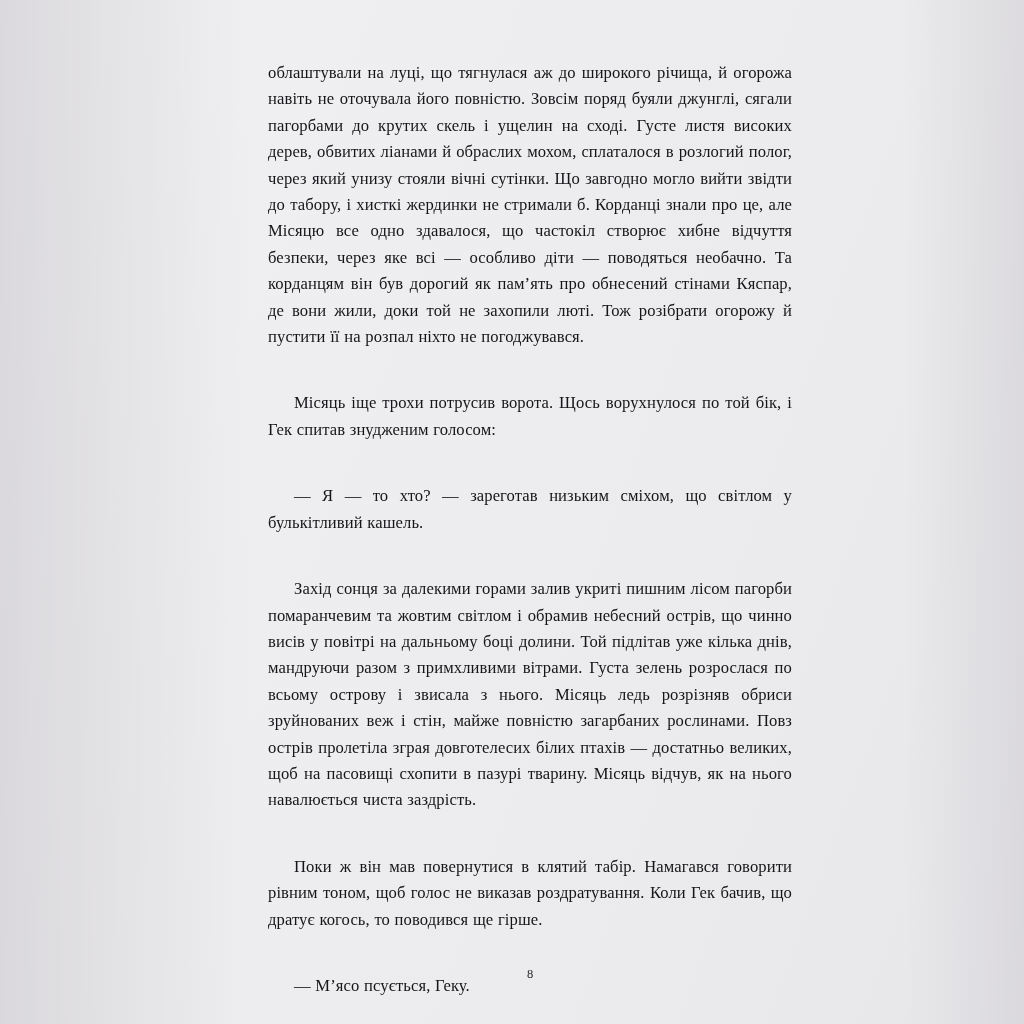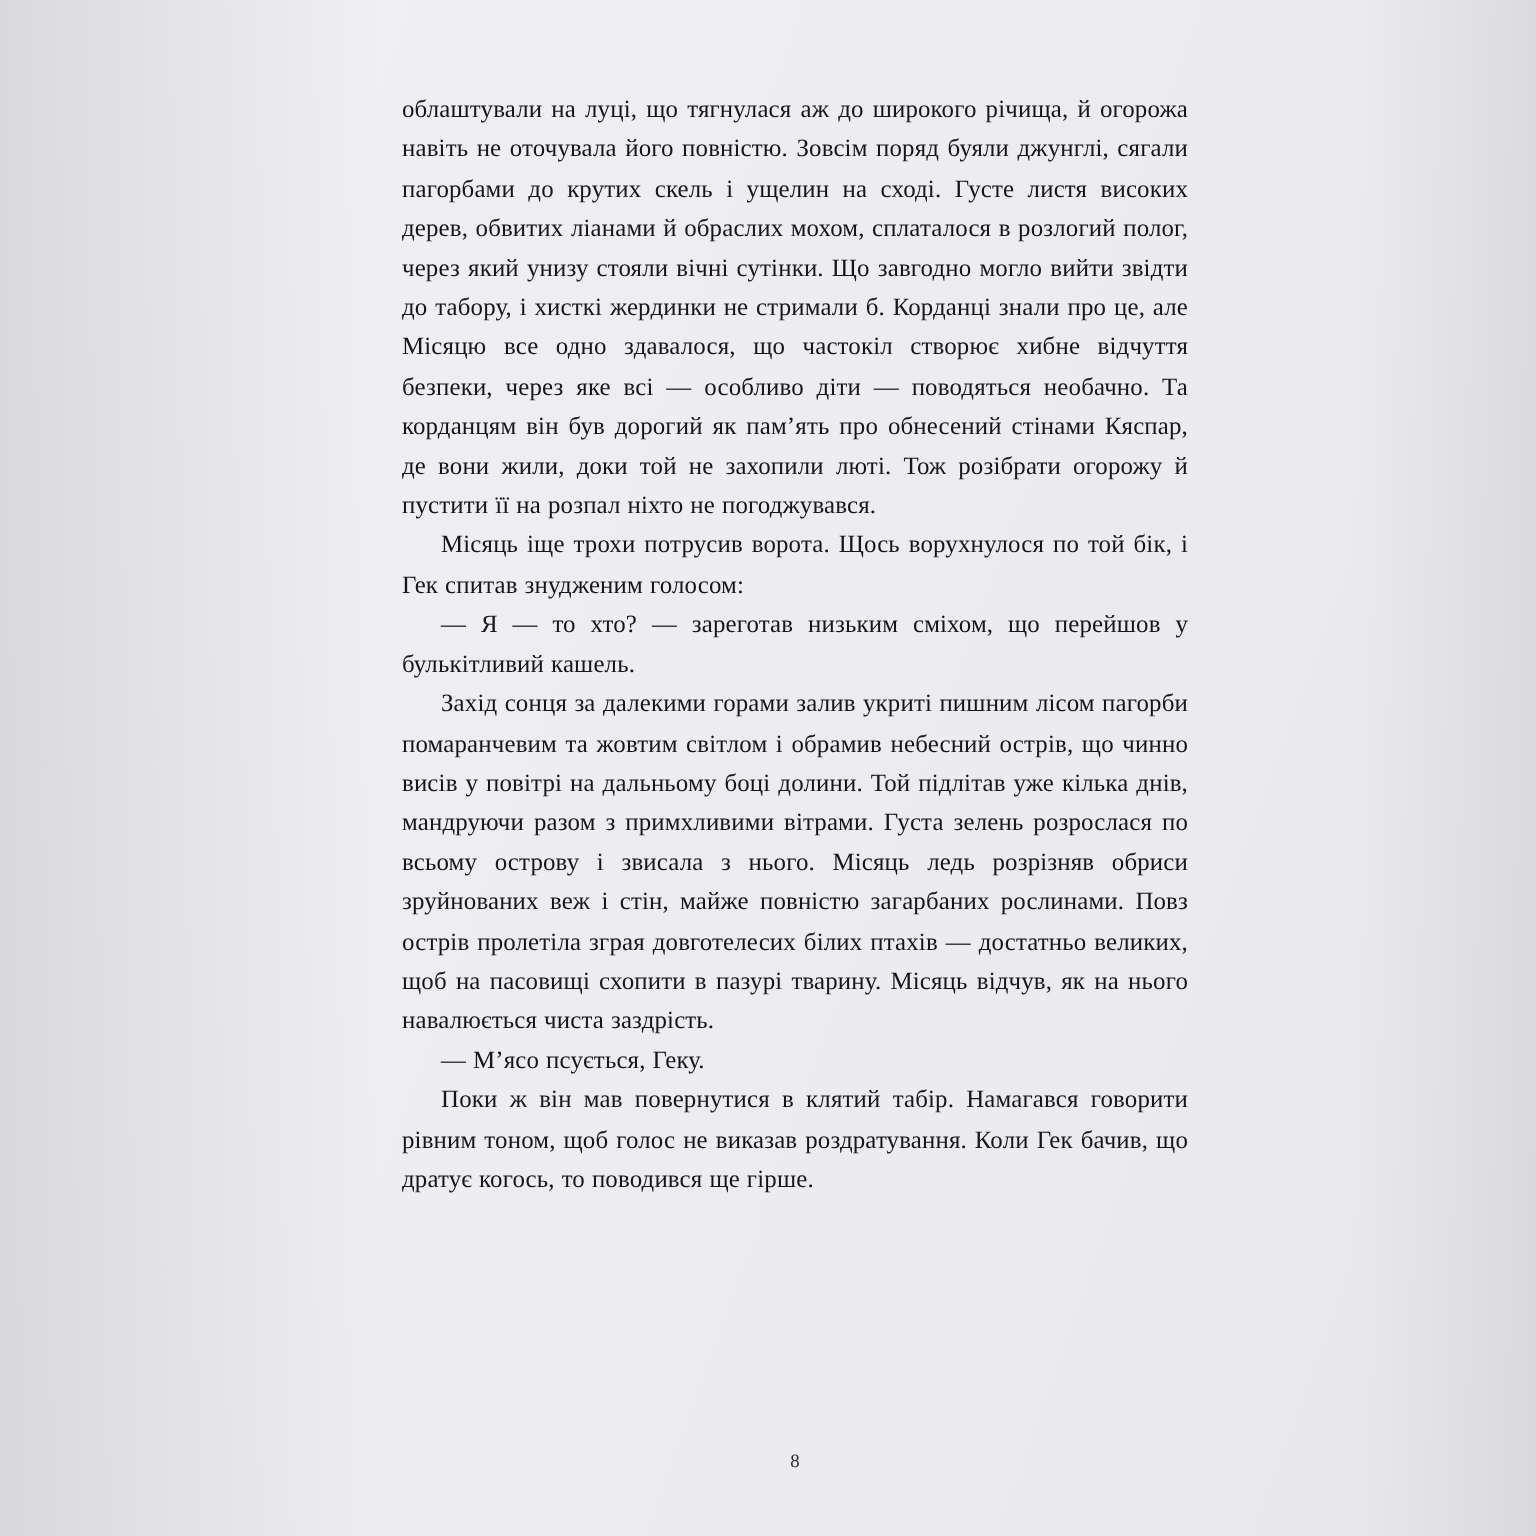--- a/index.html
+++ b/index.html
@@ -47,38 +47,39 @@
     font-size: 16.6px;
     line-height: 26.4px;
     color: #16161a;
     text-align: justify;
     text-indent: 0;
     letter-spacing: 0.1px;
     word-spacing: 0.4px;
   }
   p.indent {
     text-indent: 26px;
+    margin-top: 40px;
   }
   .page-number {
     position: absolute;
     left: 268px;
     width: 524px;
     top: 967px;
     text-align: center;
     font-size: 12.5px;
     color: #2a2a2e;
     font-family: "Liberation Serif", serif;
   }
 </style>
 </head>
 <body>
 
 <div id="page">
   <div id="text-column">
     <p class="para">облаштували на луці, що тягнулася аж до широкого річища, й огорожа навіть не оточувала його повністю. Зовсім поряд буяли джунглі, сягали пагорбами до крутих скель і ущелин на сході. Густе листя високих дерев, обвитих ліанами й обраслих мохом, сплаталося в розлогий полог, через який унизу стояли вічні сутінки. Що завгодно могло вийти звідти до табору, і хисткі жердинки не стримали б. Корданці знали про це, але Місяцю все одно здавалося, що частокіл створює хибне відчуття безпеки, через яке всі — особливо діти — поводяться необачно. Та корданцям він був дорогий як пам’ять про обнесений стінами Кяспар, де вони жили, доки той не захопили люті. Тож розібрати огорожу й пустити її на розпал ніхто не погоджувався.</p>
     <p class="para indent">Місяць іще трохи потрусив ворота. Щось ворухнулося по той бік, і Гек спитав знудженим голосом:</p>
-    <p class="para indent">— Я — то хто? — зареготав низьким сміхом, що перейшов у булькітливий кашель.</p>
+    <p class="para indent">— Я — то хто? — зареготав низьким сміхом, що світлом у булькітливий кашель.</p>
     <p class="para indent">Захід сонця за далекими горами залив укриті пишним лісом пагорби помаранчевим та жовтим світлом і обрамив небесний острів, що чинно висів у повітрі на дальньому боці долини. Той підлітав уже кілька днів, мандруючи разом з примхливими вітрами. Густа зелень розрослася по всьому острову і звисала з нього. Місяць ледь розрізняв обриси зруйнованих веж і стін, майже повністю загарбаних рослинами. Повз острів пролетіла зграя довготелесих білих птахів — достатньо великих, щоб на пасовищі схопити в пазурі тварину. Місяць відчув, як на нього навалюється чиста заздрість.</p>
+    <p class="para indent">Поки ж він мав повернутися в клятий табір. Намагався говорити рівним тоном, щоб голос не виказав роздратування. Коли Гек бачив, що дратує когось, то поводився ще гірше.</p>
     <p class="para indent">— М’ясо псується, Геку.</p>
-    <p class="para indent">Поки ж він мав повернутися в клятий табір. Намагався говорити рівним тоном, щоб голос не виказав роздратування. Коли Гек бачив, що дратує когось, то поводився ще гірше.</p>
   </div>
   <div class="page-number">8</div>
 </div>
 
 </body></html>

